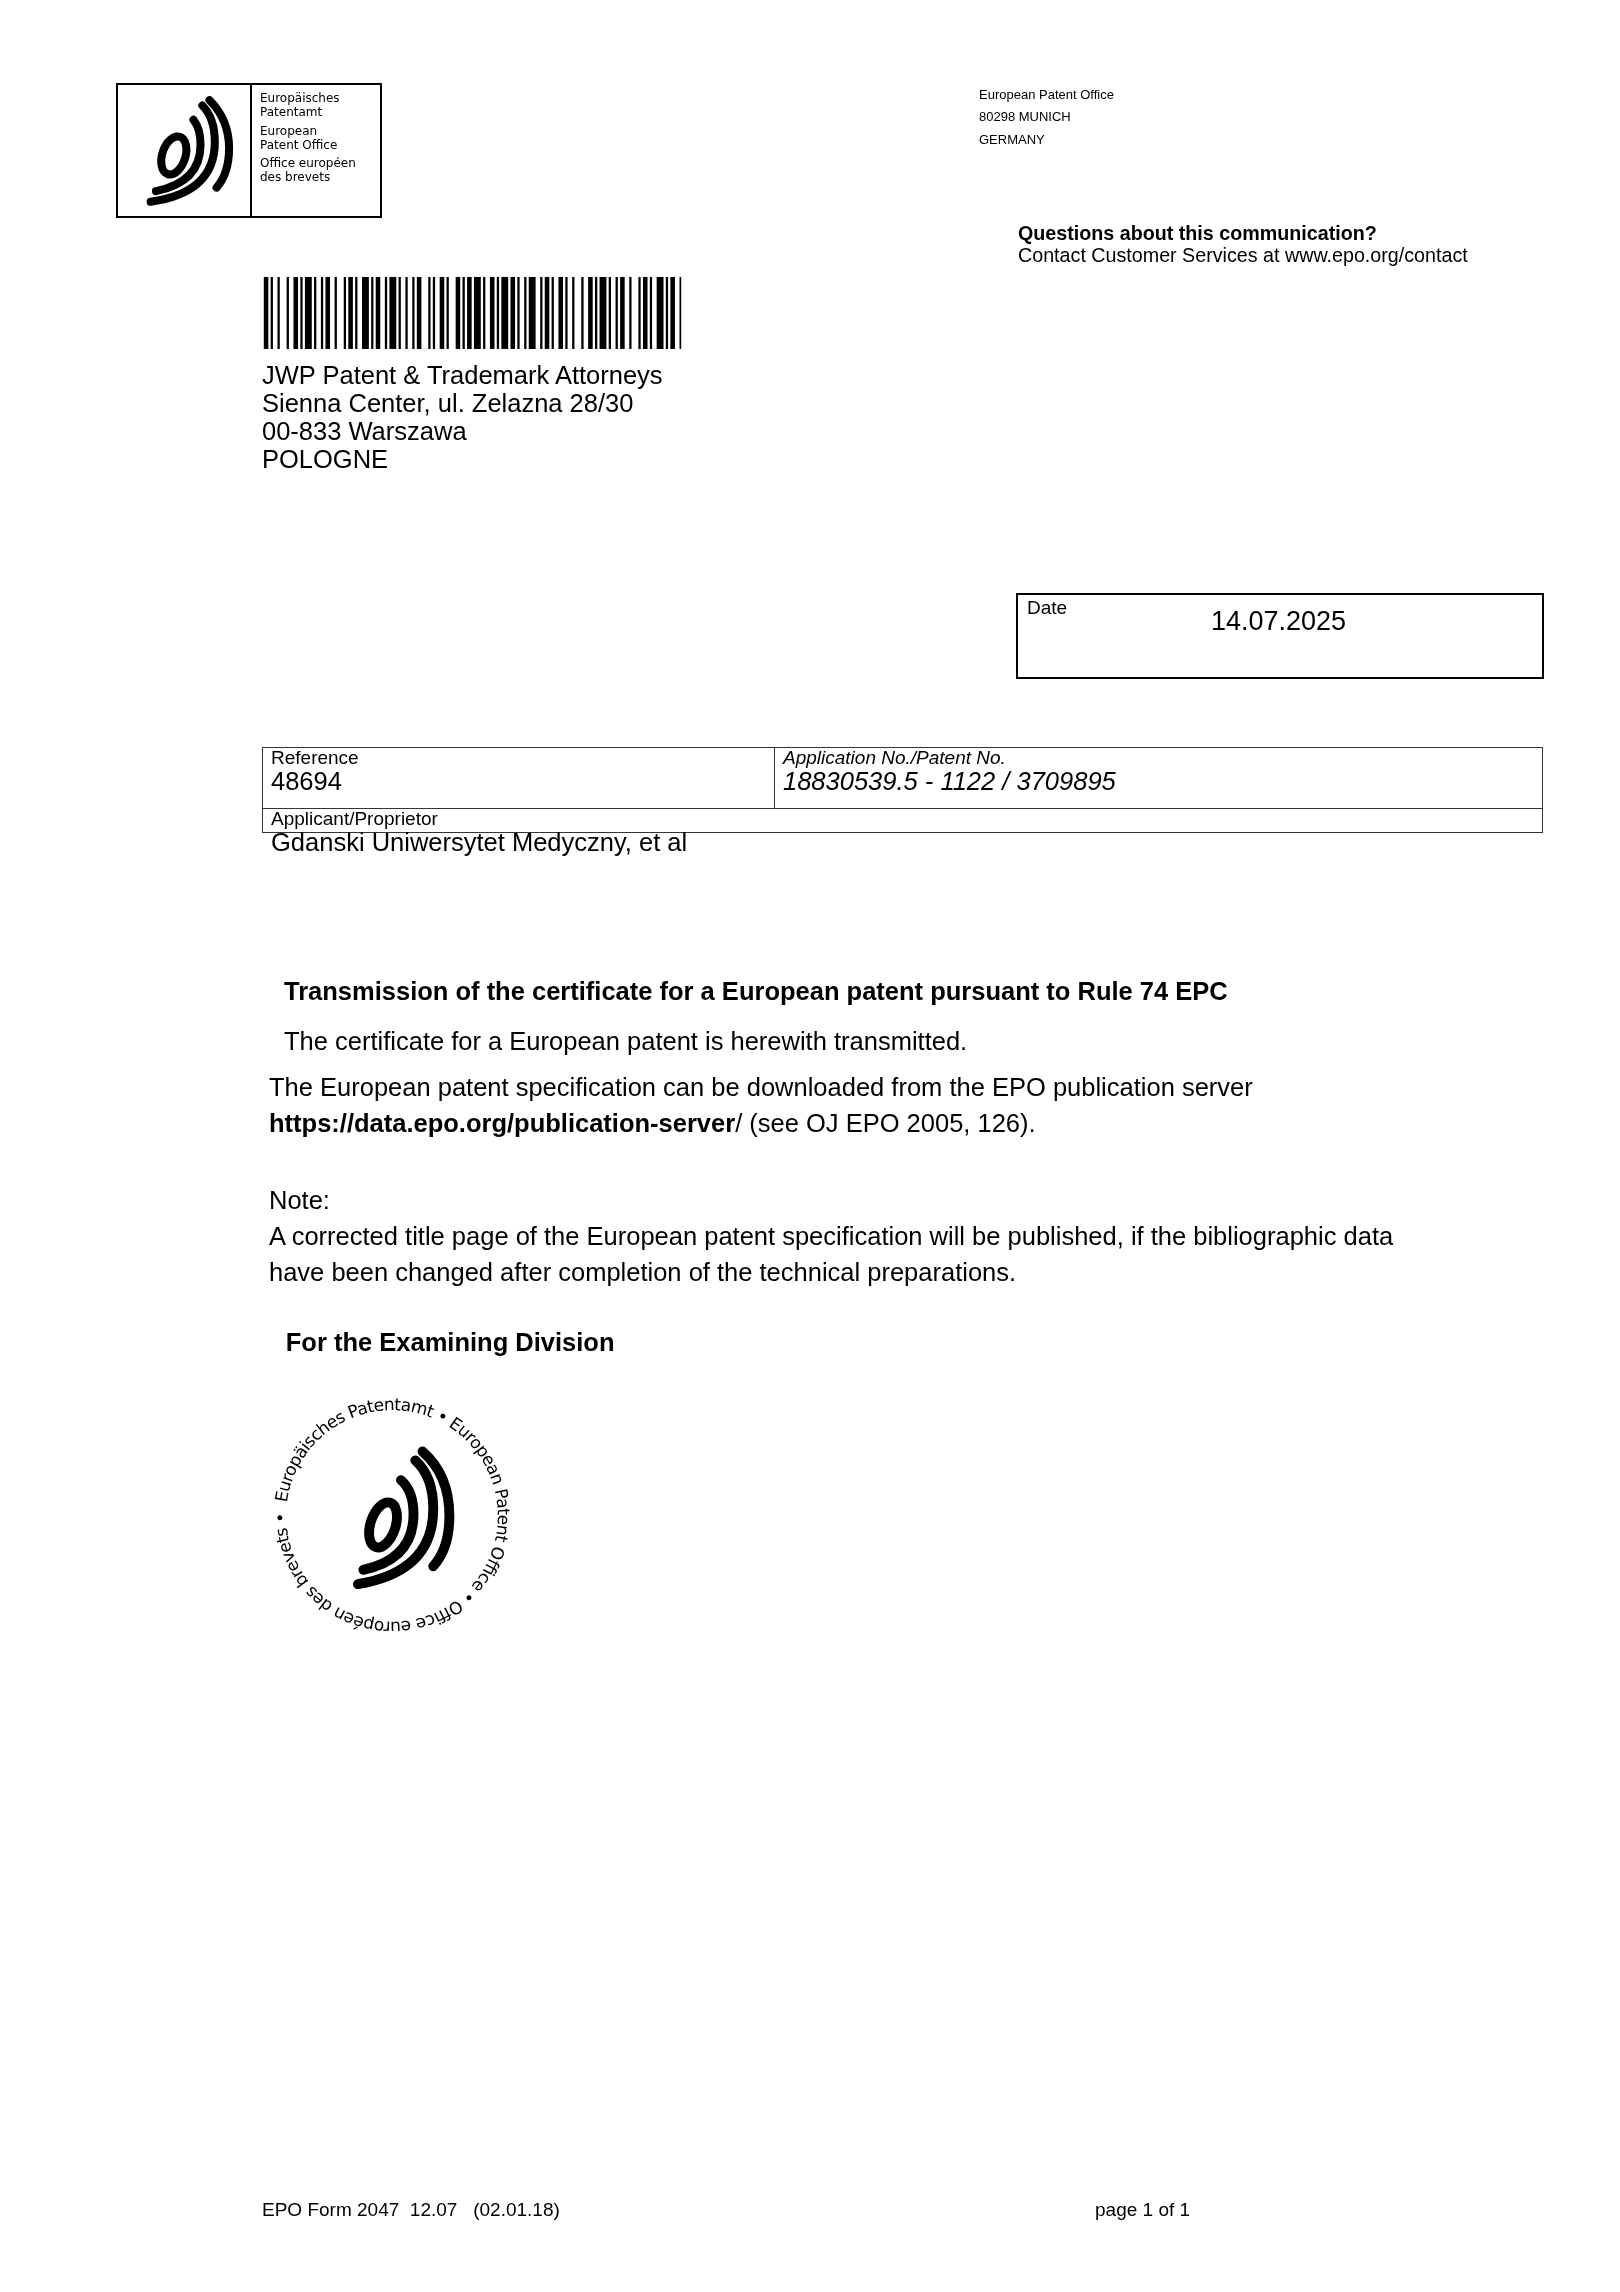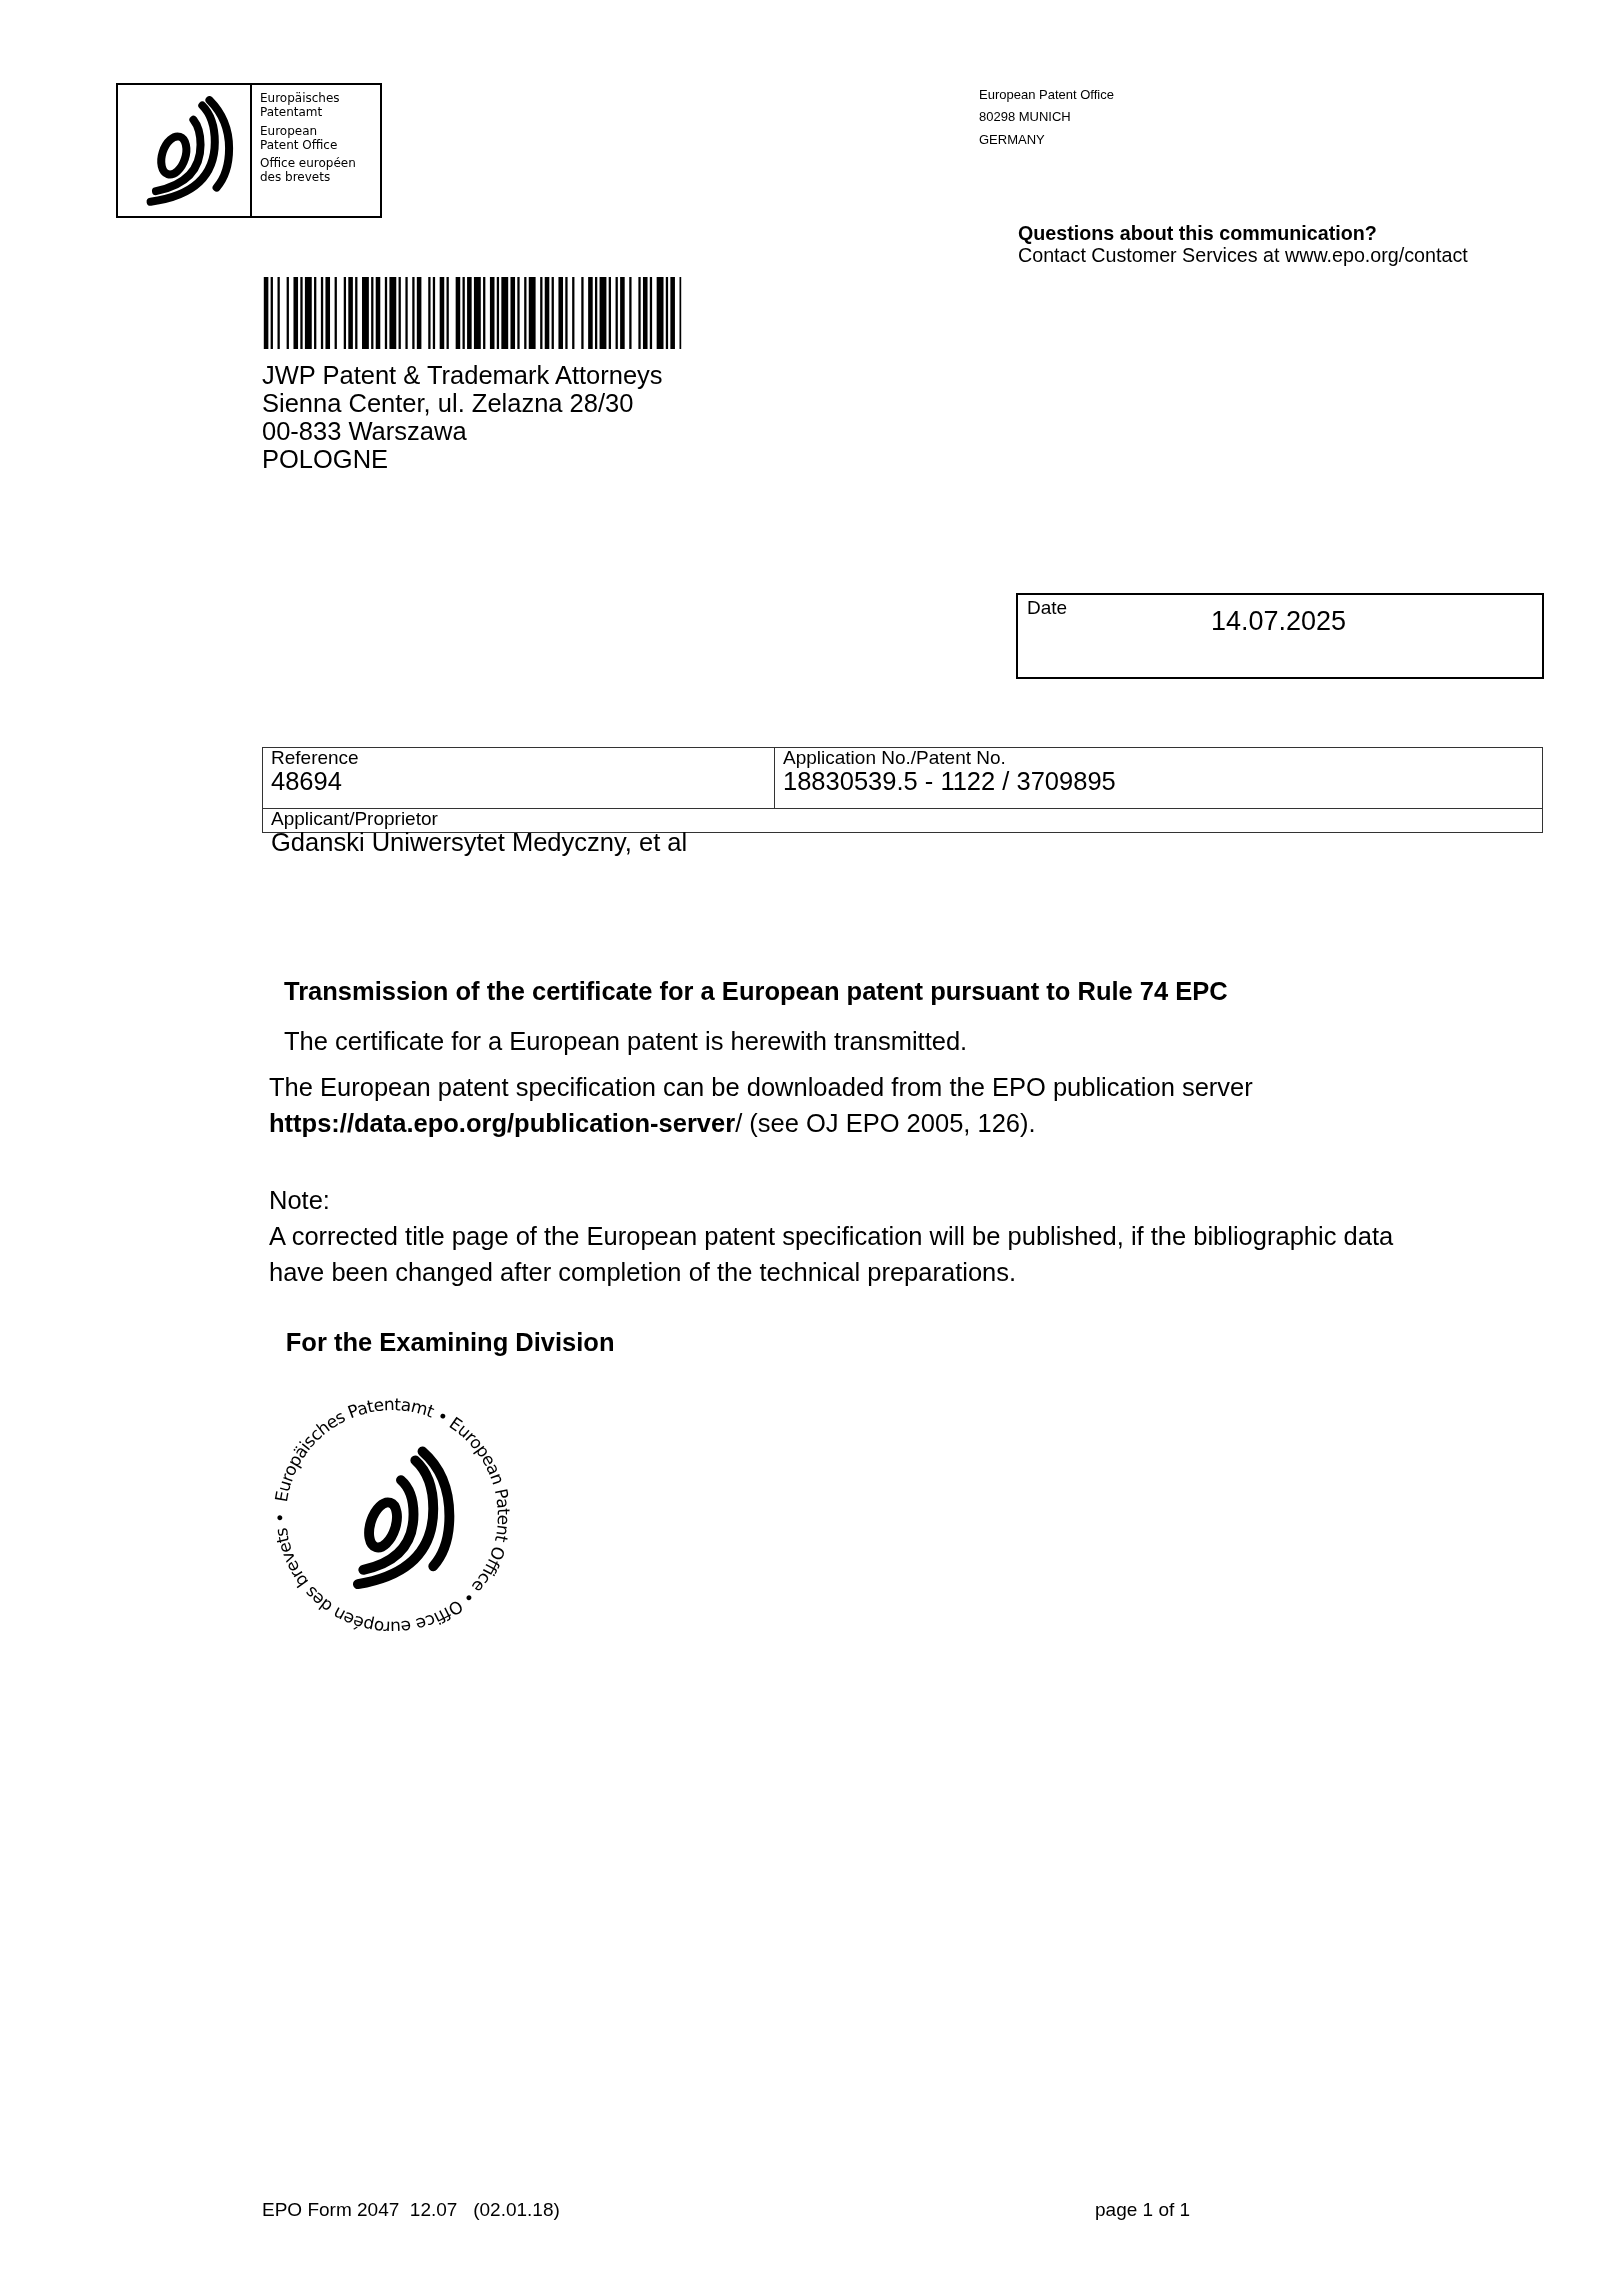--- a/index.html
+++ b/index.html
@@ -41,21 +41,21 @@
   .date-value { position: absolute; left: 193px; top: 10.7px; font-size: 27px; }
 
   
   .ref-table {
     left: 262px; top: 703px; width: 1281px; height: 86px;
     border: 1.3px solid #333; box-sizing: border-box; margin-top: 44px;
   }
   .ref-row1 { position: absolute; left: 0; top: 0; width: 100%; height: 61px; border-bottom: 1.3px solid #333; box-sizing: border-box; }
   .ref-cell { position: absolute; top: 0; height: 100%; box-sizing: border-box; padding: 0 0 0 8px; }
   .ref-cell.c1 { left: 0; width: 512px; border-right: 1.3px solid #333; }
-  .ref-cell.c2 { left: 512px; right: 0; }
+  .ref-cell.c2 { left: 512px; right: 0; font-style: italic; }
   .ref-row2 { position: absolute; left: 0; top: 61px; width: 100%; height: 59px; padding-left: 8px; box-sizing: border-box; }
   .cell-label { font-size: 19px; line-height: 19.7px; margin-top: 0px; white-space: nowrap; }
   .cell-value { font-size: 25.5px; line-height: 27px; white-space: nowrap; }
 
   
   .content { left: 269px; top: 958px; width: 1254px; font-size: 25.5px; line-height: 36px; }
   .content p { margin: 15px; }
   .heading { font-weight: bold; font-size: 25.5px; }
   .b { font-weight: bold; }
 

